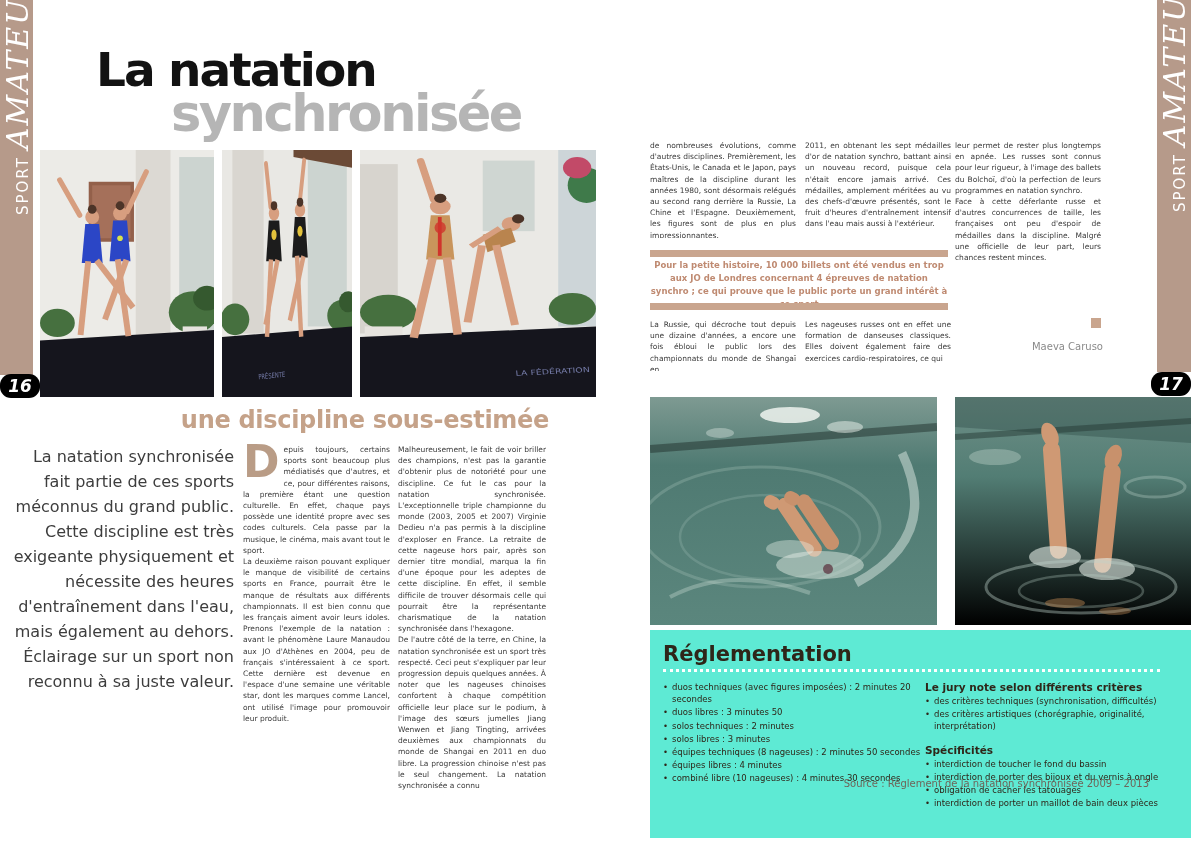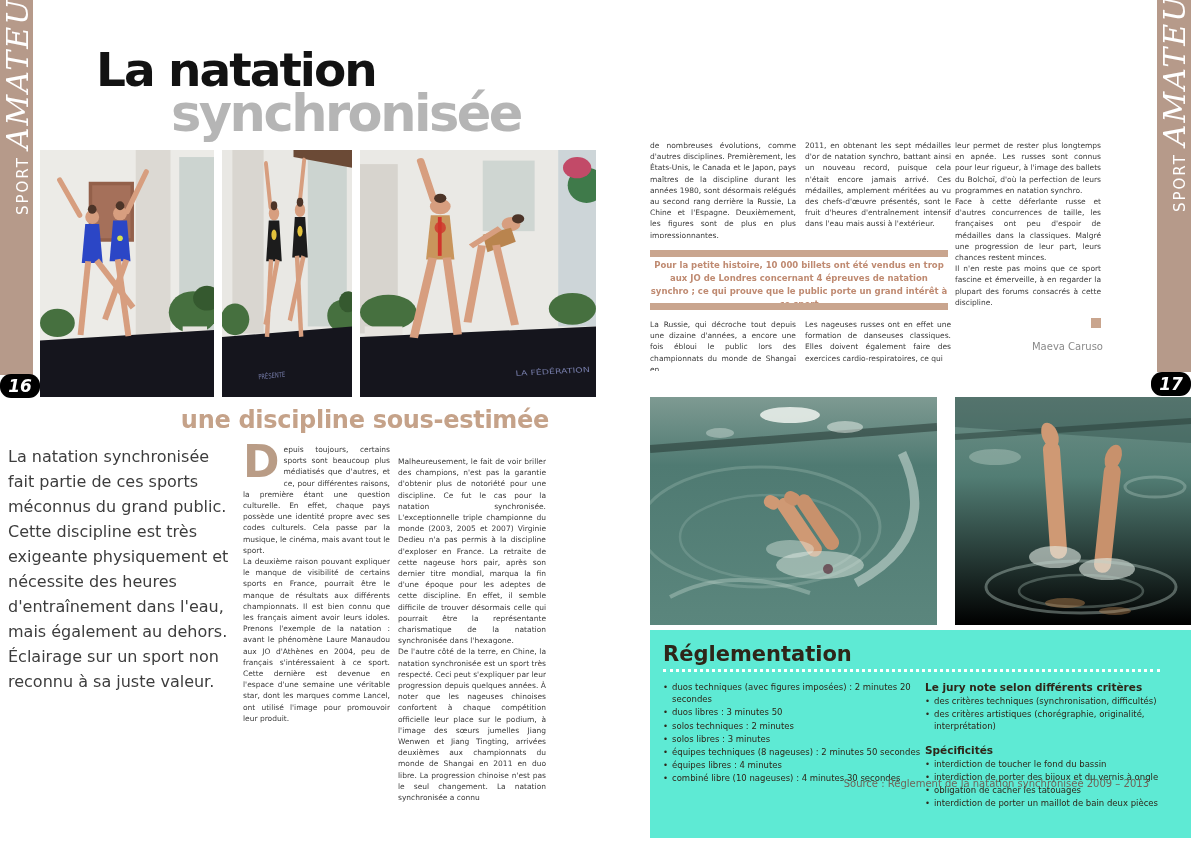--- a/index.html
+++ b/index.html
@@ -27,29 +27,29 @@
   .pagenum-left{left:0;top:374px;}
   .pagenum-right{left:1151px;top:372px;}
   
   .title1{position:absolute;left:96px;top:42px;font-size:47px;font-weight:bold;color:#121212;
     letter-spacing:-2px;z-index:3;}
   .title2{position:absolute;left:171px;top:84px;font-size:51px;font-weight:bold;color:#b5b5b5;
     letter-spacing:-2.5px;z-index:2;}
   .subtitle{position:absolute;left:165px;top:406px;width:384px;text-align:right;
     font-size:24px;font-weight:bold;color:#c5a289;letter-spacing:-0.3px;}
   
-  .intro{position:absolute;left:8px;top:444px;width:226px;text-align:left;
+  .intro{position:absolute;left:8px;top:444px;width:226px;text-align:right;
     font-size:16px;line-height:25px;color:#3d3d3d;}
   
   .col{position:absolute;font-size:7.5px;line-height:11.2px;text-align:justify;color:#3a3a3a;}
   .col p{margin:0;}
   .dropcap{float:left;font-size:44px;line-height:34px;font-weight:bold;color:#b99c86;
     margin:1px 4px 0 0;}
   .lp-col1{left:243px;top:444px;width:147px;height:366px;overflow:hidden;}
-  .lp-col2{left:398px;top:456px;width:148px;height:366px;overflow:hidden;}
+  .lp-col2{left:398px;top:444px;width:148px;height:366px;overflow:hidden;}
   .rp-col1{left:650px;top:140px;width:146px;height:98px;overflow:hidden;}
   .rp-col2{left:805px;top:140px;width:146px;height:98px;overflow:hidden;}
   .rp-mid1{left:650px;top:319px;width:146px;height:52px;overflow:hidden;}
   .rp-mid2{left:805px;top:319px;width:146px;height:52px;overflow:hidden;}
   .rp-col3{left:955px;top:140px;width:146px;height:196px;overflow:hidden;}
   
   .quote-bar{position:absolute;left:650px;width:298px;height:7px;background:#c9a58e;}
   .quote-bar-top{top:250px;}
   .quote-bar-bottom{top:303px;}
   .quote-text{position:absolute;left:650px;top:259px;width:298px;text-align:center;
@@ -218,22 +218,21 @@
     </div>
 
   <div class="col rp-col1">
     <p>de nombreuses évolutions, comme d'autres disciplines. Premièrement, les États-Unis, le Canada et le Japon, pays maîtres de la discipline durant les années 1980, sont désormais relégués au second rang derrière la Russie, La Chine et l'Espagne. Deuxièmement, les figures sont de plus en plus impressionnantes.</p>
   </div>
   <div class="col rp-col2">
     <p>2011, en obtenant les sept médailles d'or de natation synchro, battant ainsi un nouveau record, puisque cela n'était encore jamais arrivé. Ces médailles, amplement méritées au vu des chefs-d'œuvre présentés, sont le fruit d'heures d'entraînement intensif dans l'eau mais aussi à l'extérieur.</p>
   </div>
   <div class="col rp-col3">
       <p>leur permet de rester plus longtemps en apnée. Les russes sont connus pour leur rigueur, à l'image des ballets du Bolchoï, d'où la perfection de leurs programmes en natation synchro.</p>
-      <p>Face à cette déferlante russe et d'autres concurrences de taille, les françaises ont peu d'espoir de médailles dans la classiques. Malgré une progression de leur part, leurs chances restent minces.</p>
-      <p>Il n'en reste pas moins que ce sport fascine et émerveille, à en regarder la plupart des forums consacrés à cette discipline.</p>
+      <p>Face à cette déferlante russe et d'autres concurrences de taille, les françaises ont peu d'espoir de médailles dans la discipline. Malgré une officielle de leur part, leurs chances restent minces.</p>
     </div>
   <div class="endmark"></div>
   <div class="author">Maeva Caruso</div>
 
   <div class="quote-bar quote-bar-top"></div>
   <div class="quote-text">Pour la petite histoire, 10 000 billets ont été vendus en trop aux JO de Londres concernant 4 épreuves de natation synchro ; ce qui prouve que le public porte un grand intérêt à ce sport</div>
   <div class="quote-bar quote-bar-bottom"></div>
 
   <div class="col rp-mid1">
     <p>La Russie, qui décroche tout depuis une dizaine d'années, a encore une fois ébloui le public lors des championnats du monde de Shangaï en</p>

